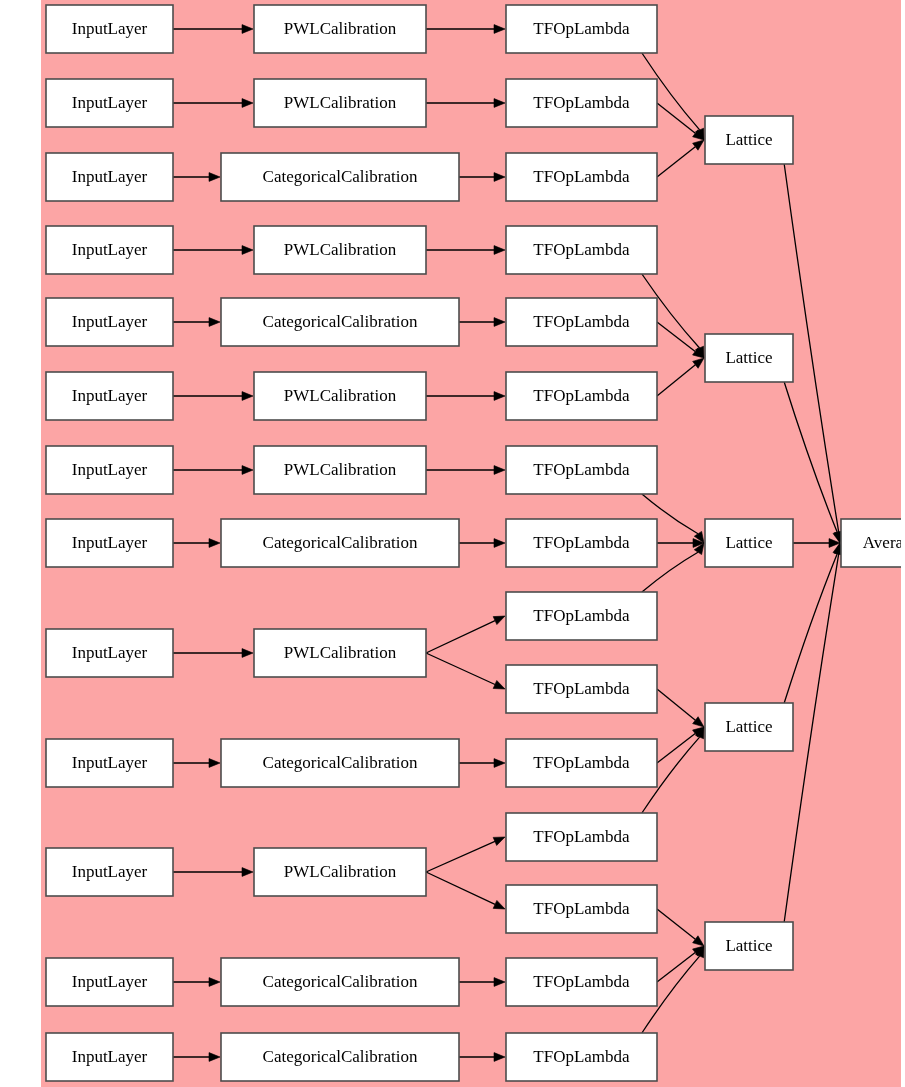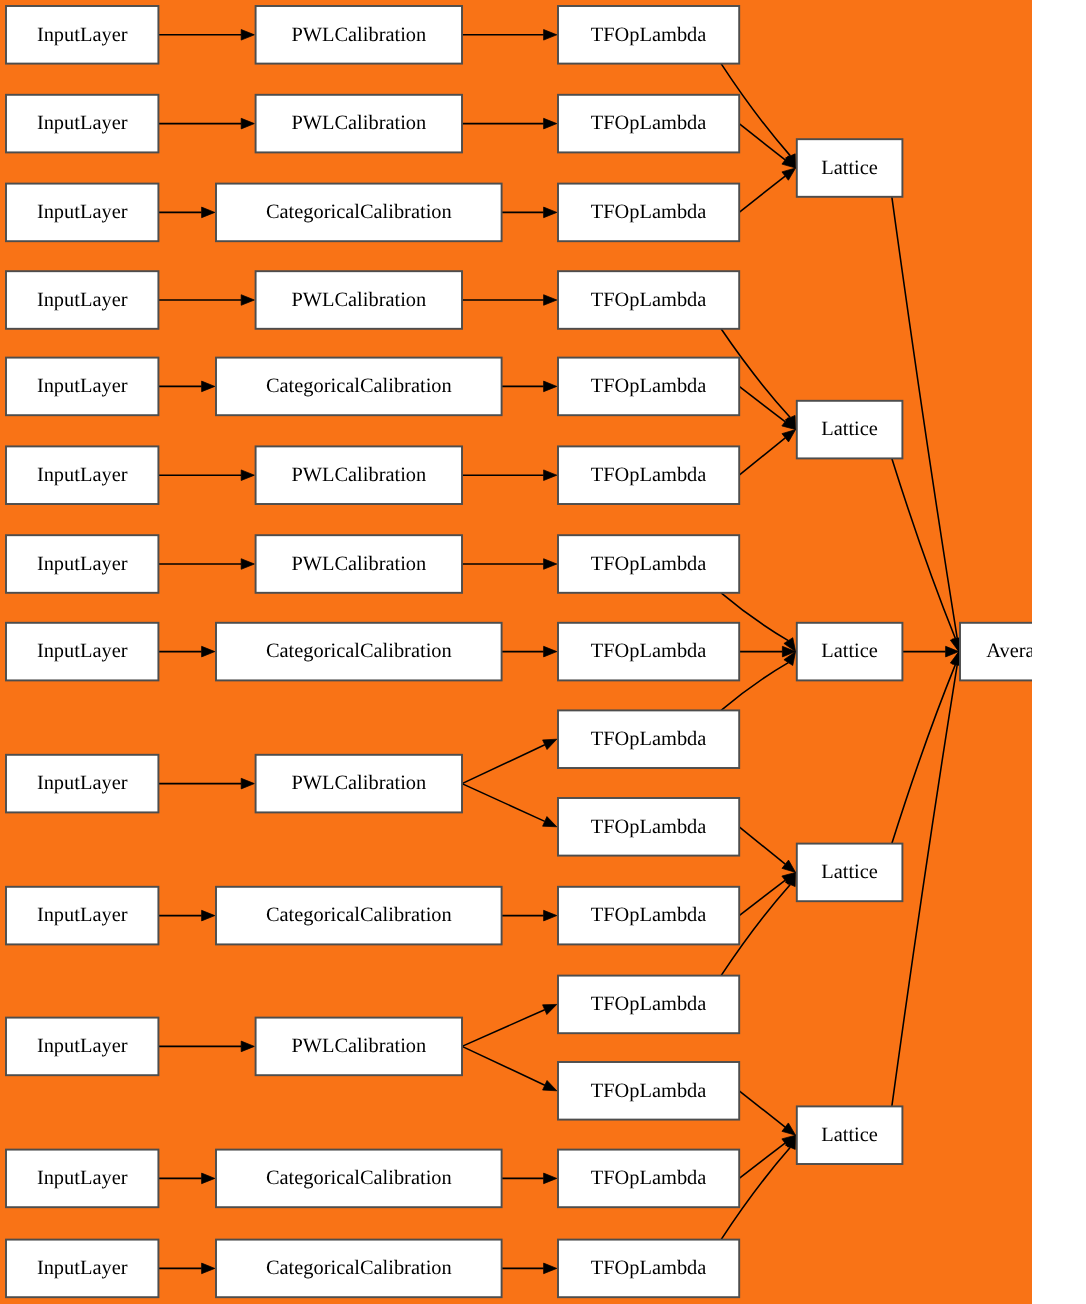--- a/index.html
+++ b/index.html
@@ -4,23 +4,24 @@
 <style>
   html, body {
     margin: 0;
     padding: 0;
     background: #ffffff;
   }
   #diagram-root {
     position: relative;
     width: 860px;
     height: 1087px;
-    background: #f97316;
+    background: #fca5a5;
     font-family: "Liberation Serif", "DejaVu Serif", serif;
     overflow: hidden;
+    margin-left: 41px;
   }
   #graph-svg {
     position: absolute;
     left: 0;
     top: 0;
     width: 905px;
     height: 1087px;
   }
   .node-rect {
     fill: #ffffff;

